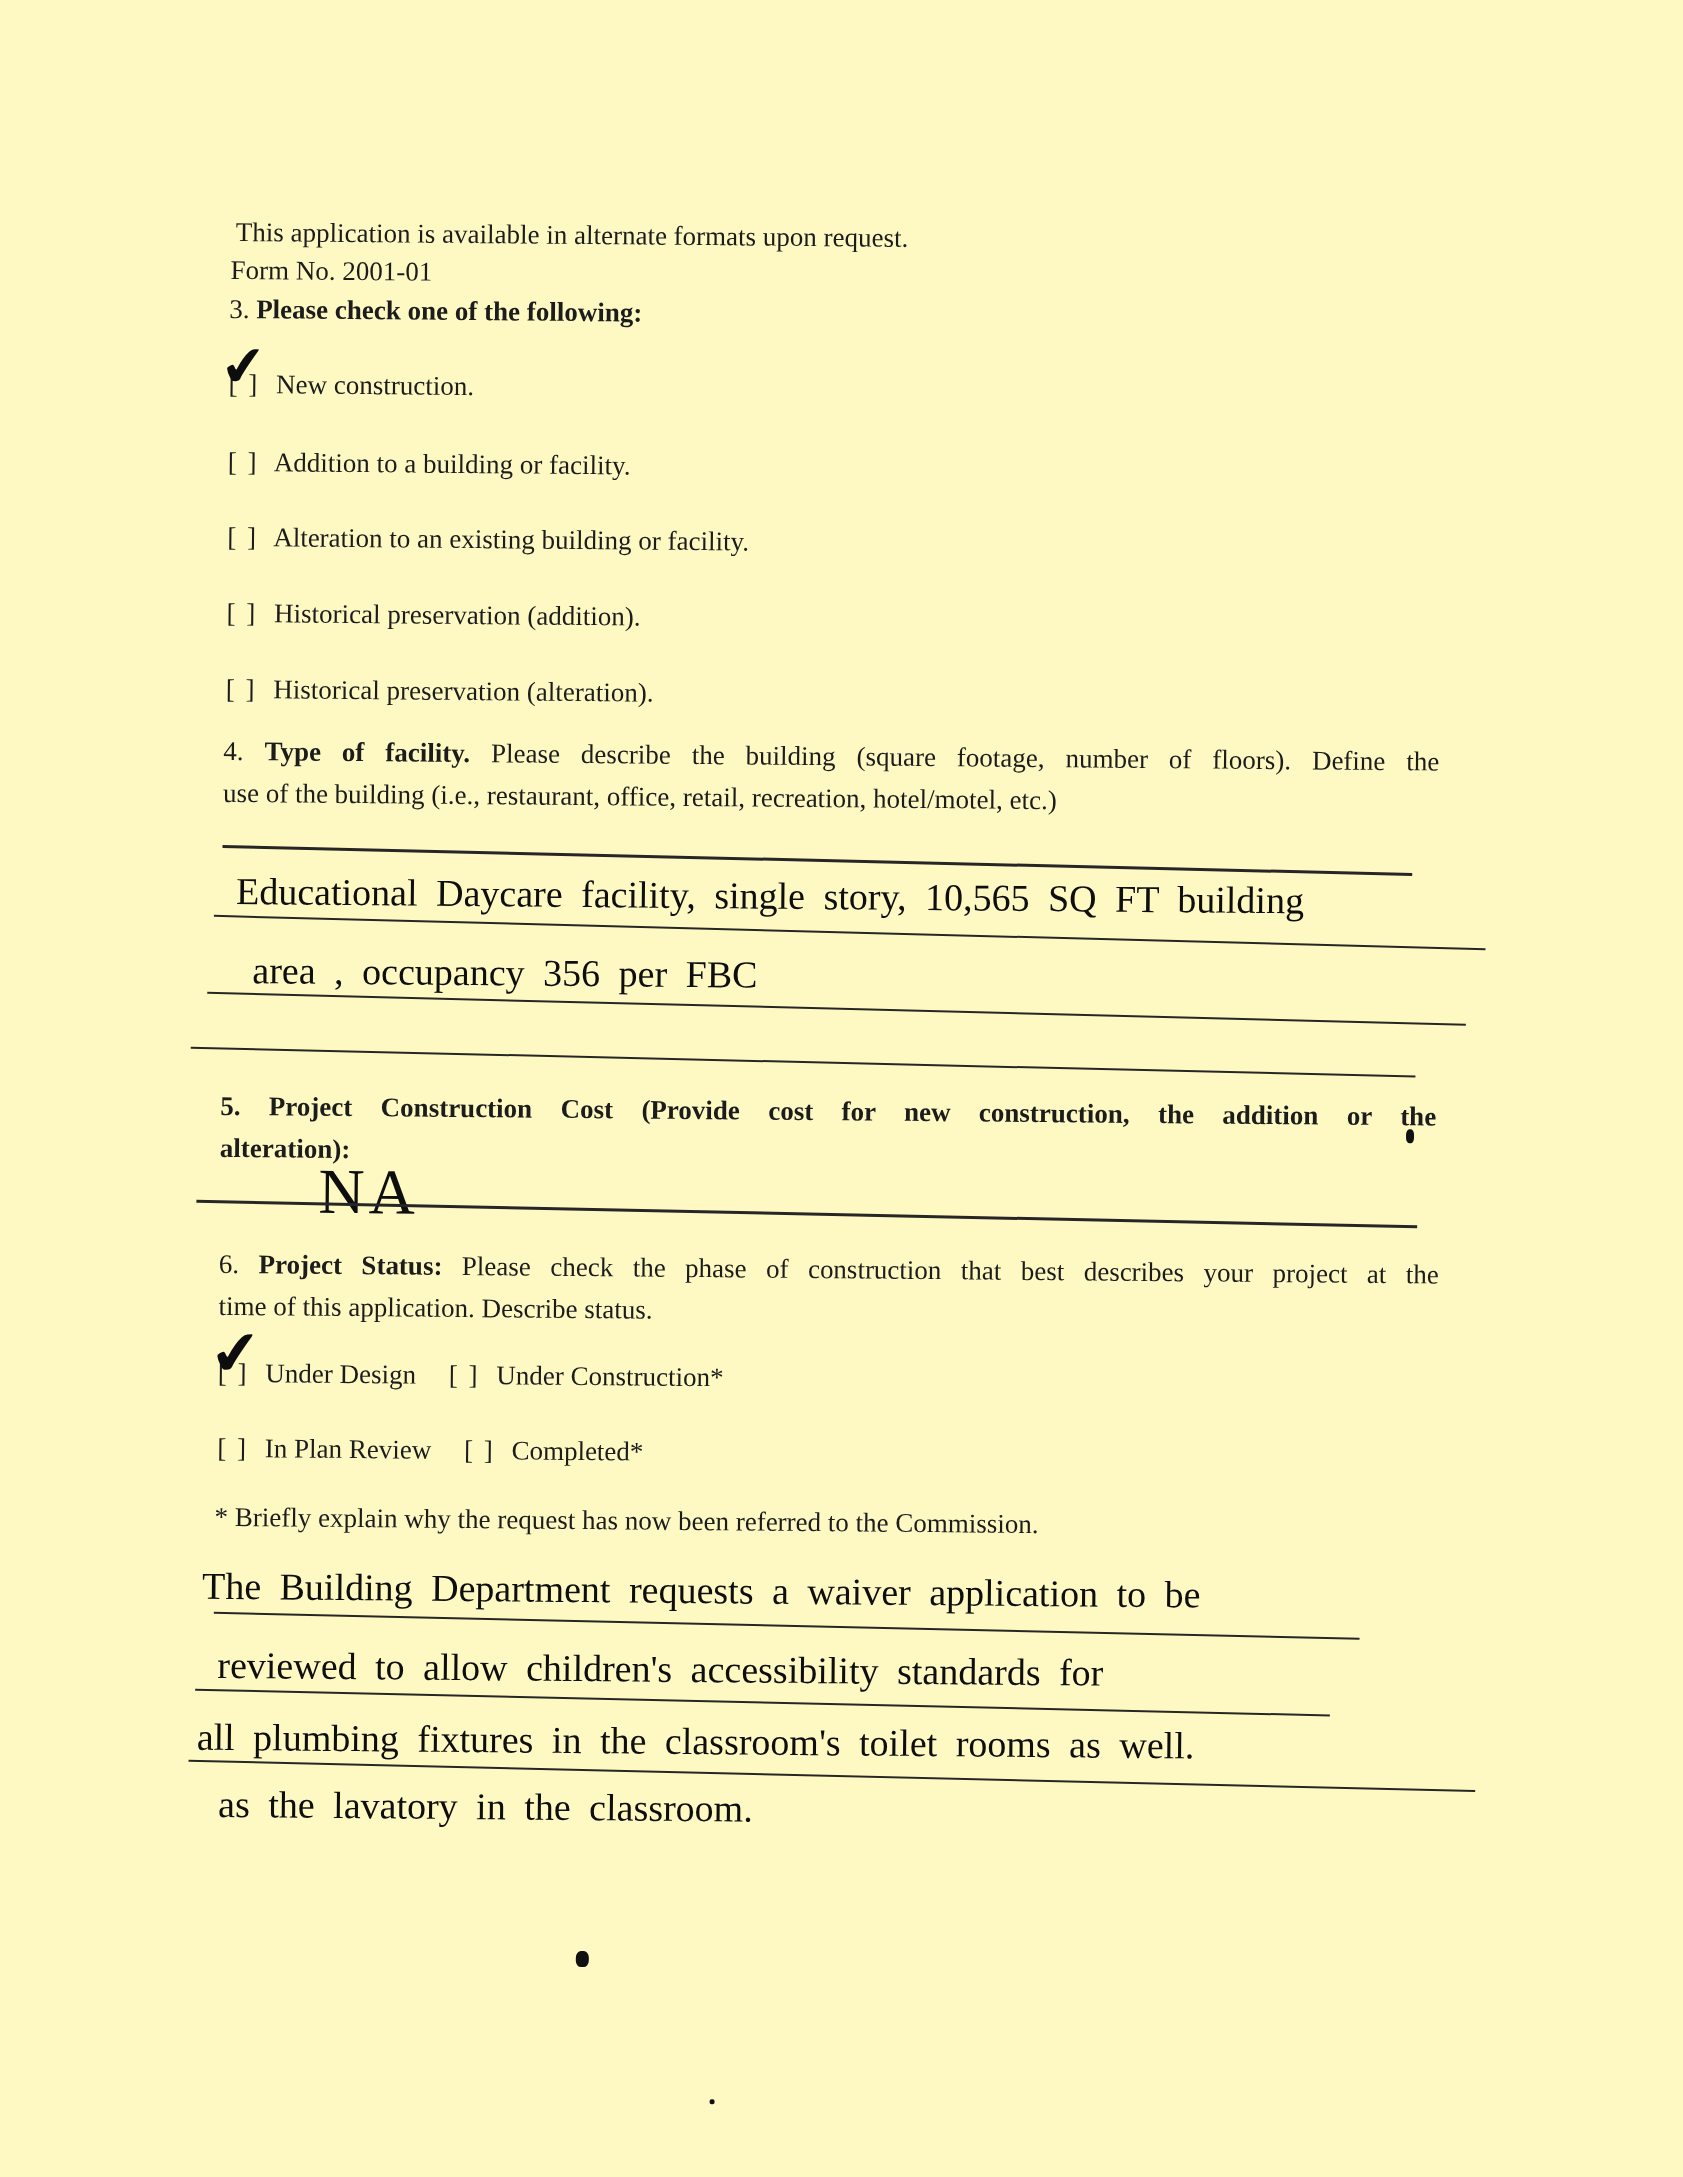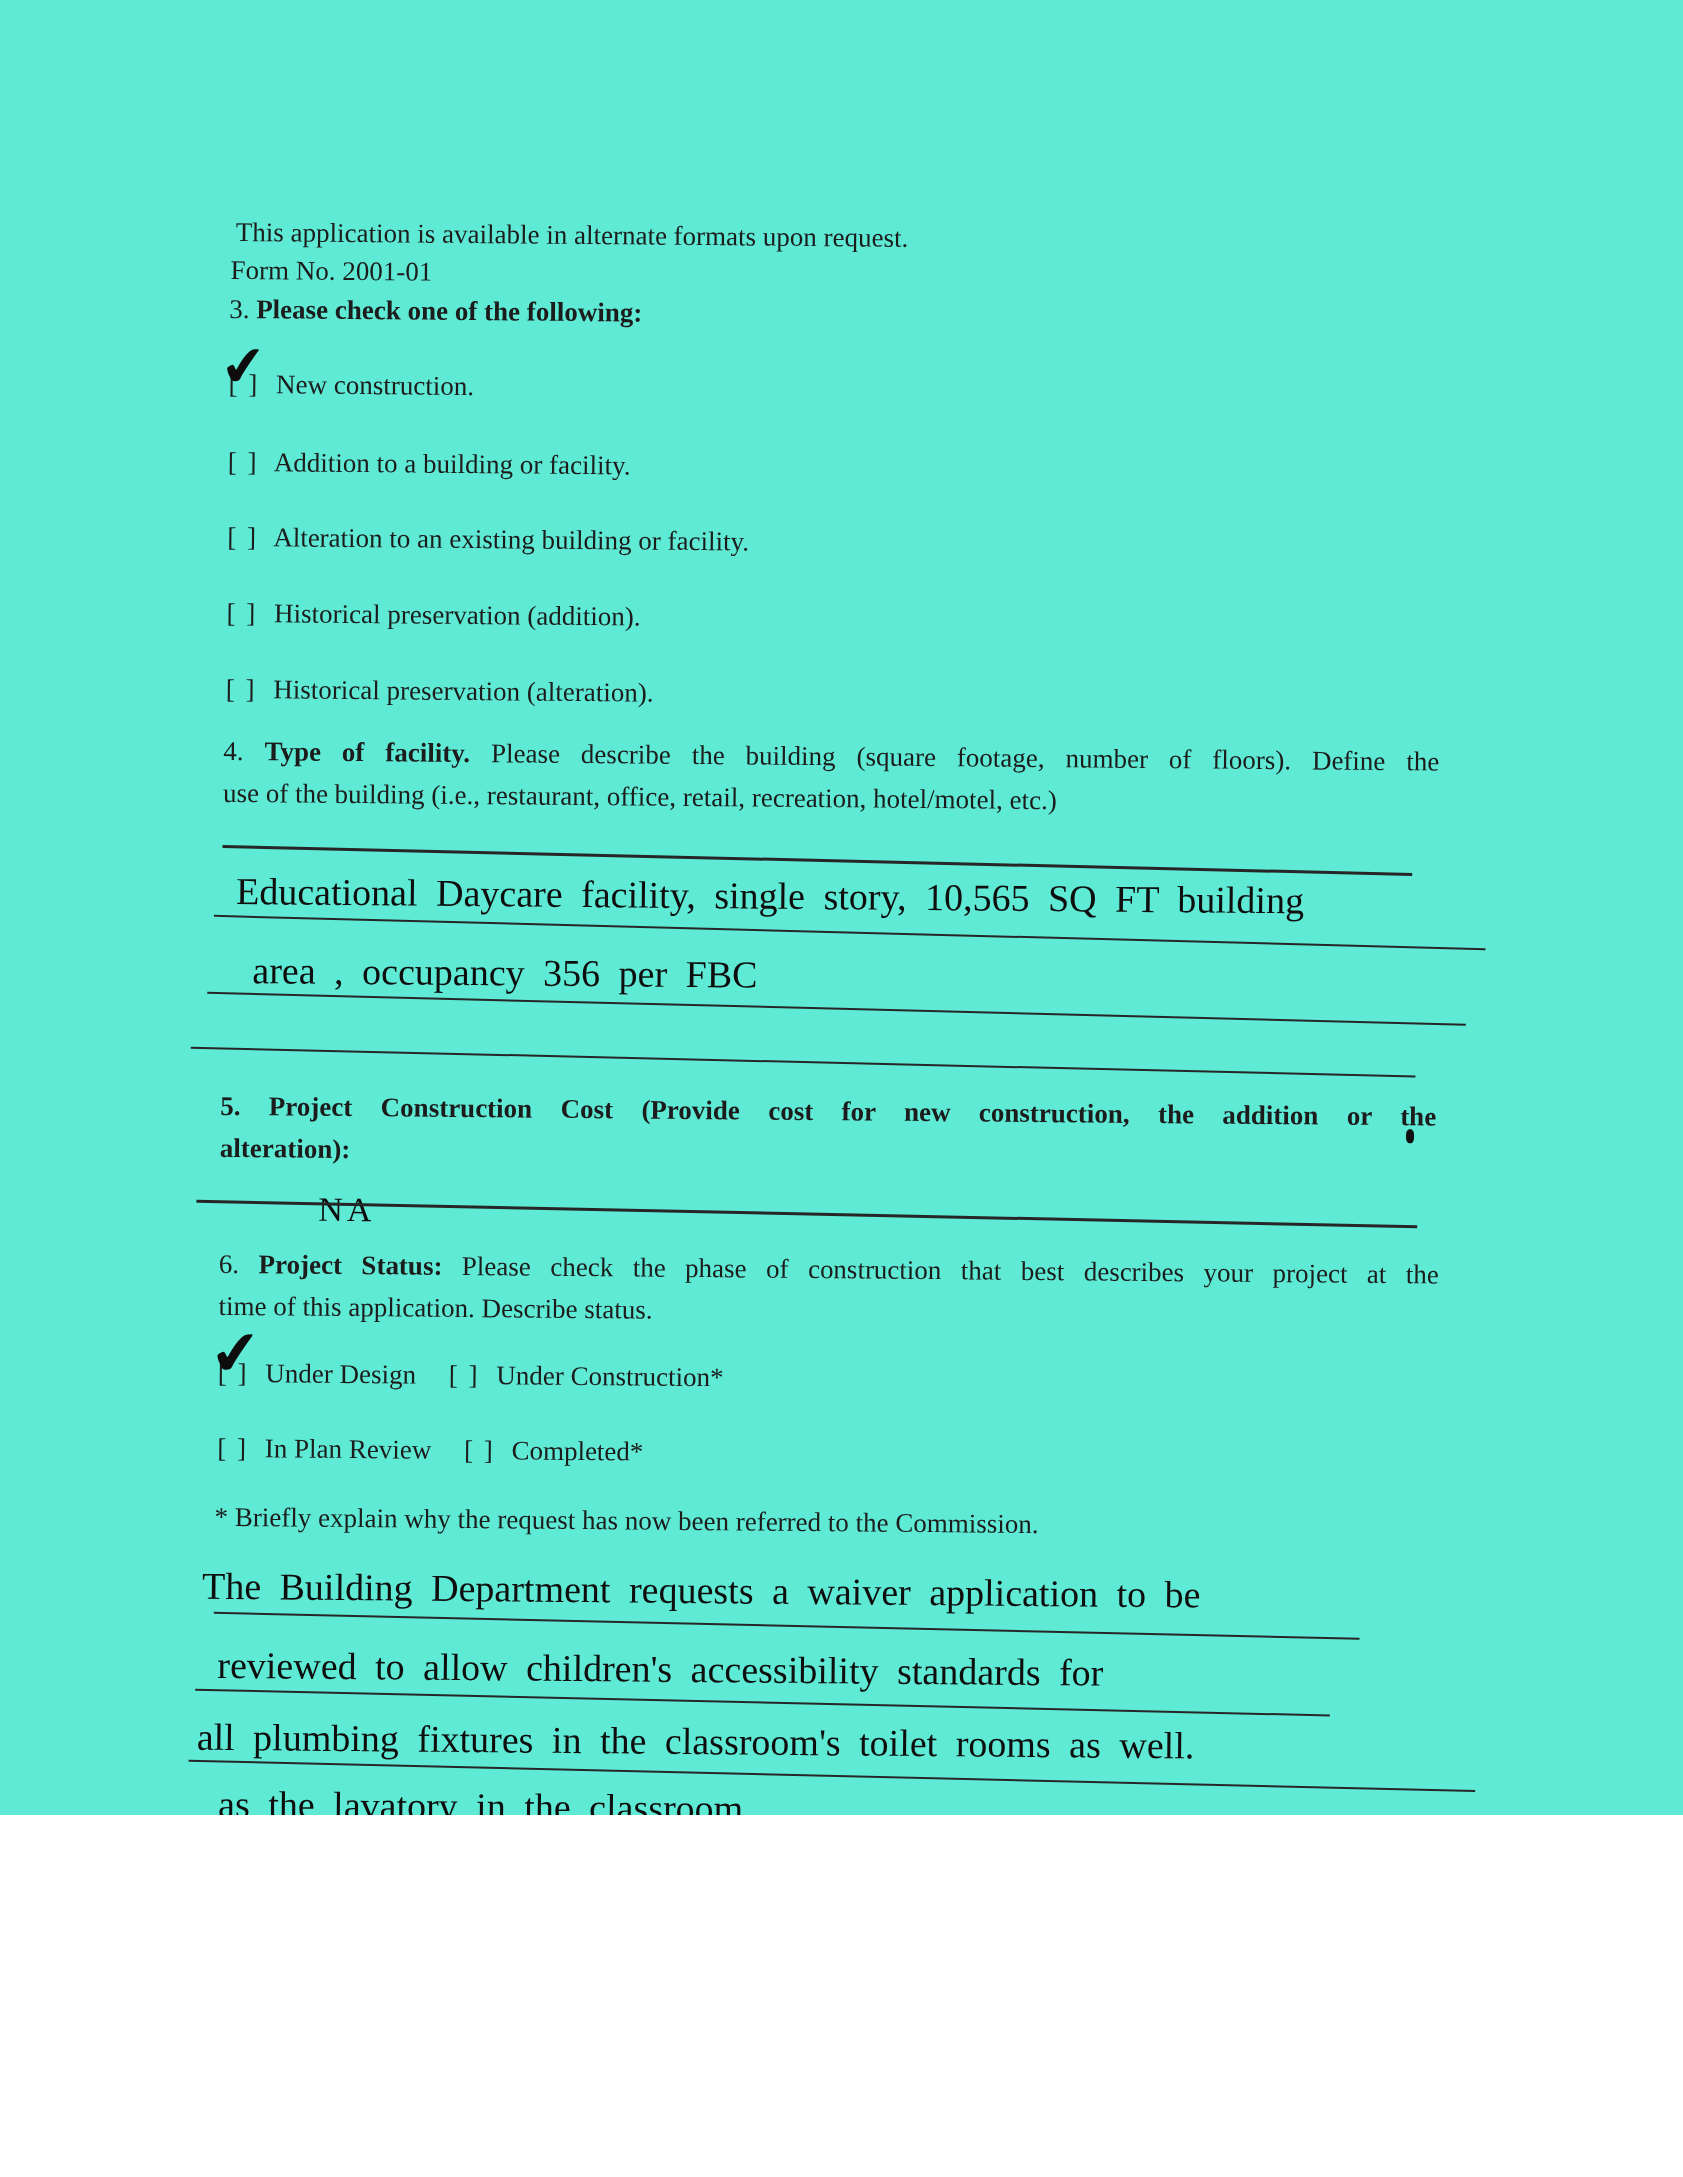--- a/index.html
+++ b/index.html
@@ -1,16 +1,16 @@
 <!DOCTYPE html>
 <html><head>
 <meta charset="utf-8">
 <style>
   html,body{margin:0;padding:0;background:#ffffff;}
-  .page{position:relative;width:1683px;height:1815px;background:#5eead4;overflow:hidden;
+  .page{position:relative;width:1683px;height:2177px;background:#fef9c3;overflow:hidden;
         font-family:"Liberation Serif", serif;color:#1c1c1c;}
   .sheet{position:absolute;left:0;top:0;width:1683px;height:2177px;
          transform:rotate(0.5deg);transform-origin:236px 218px;}
   .t{position:absolute;font-size:27px;line-height:42px;white-space:nowrap;}
   .para{position:absolute;font-size:27px;line-height:42px;}
   .jline{text-align:justify;text-align-last:justify;}
   .b{font-weight:bold;}
   .cb{position:relative;display:inline-block;letter-spacing:2px;margin-right:10px;}
   .check{position:absolute;left:-8px;top:-24px;font-family:"DejaVu Sans",sans-serif;
          font-size:55px;font-weight:bold;color:#0d0d0d;transform:rotate(-6deg);line-height:1;}
@@ -70,21 +70,21 @@
     <div class="hw" style="left:259px;top:948px;">area , occupancy 356 per FBC</div>
     <div class="rule thin" style="left:214px;top:992px;width:1259px;transform:rotate(0.95deg);"></div>
 
     <div class="rule thin" style="left:198px;top:1047px;width:1225px;transform:rotate(0.85deg);"></div>
 
     <div class="para b" style="left:228px;top:1085px;width:1216px;">
       <div class="jline">5. Project Construction Cost (Provide cost for new construction, the addition or the</div>
       <div>alteration):</div>
     </div>
 
-    <div class="hw" style="left:327px;top:1154px;font-size:34px;letter-spacing:4px;margin-top:36px;">NA</div>
+    <div class="hw" style="left:327px;top:1154px;font-size:64px;letter-spacing:4px;">NA</div>
     <div class="rule" style="left:205px;top:1200px;width:1221px;transform:rotate(0.7deg);"></div>
 
     <div class="para" style="left:228px;top:1243px;width:1220px;">
       <div class="jline">
         <span>6. </span><span class="b">Project Status:</span><span> Please check the phase of construction that best describes your project at the</span>
       </div>
       <div>time of this application. Describe status.</div>
     </div>
 
     <div class="t" style="left:228px;top:1352px;">

